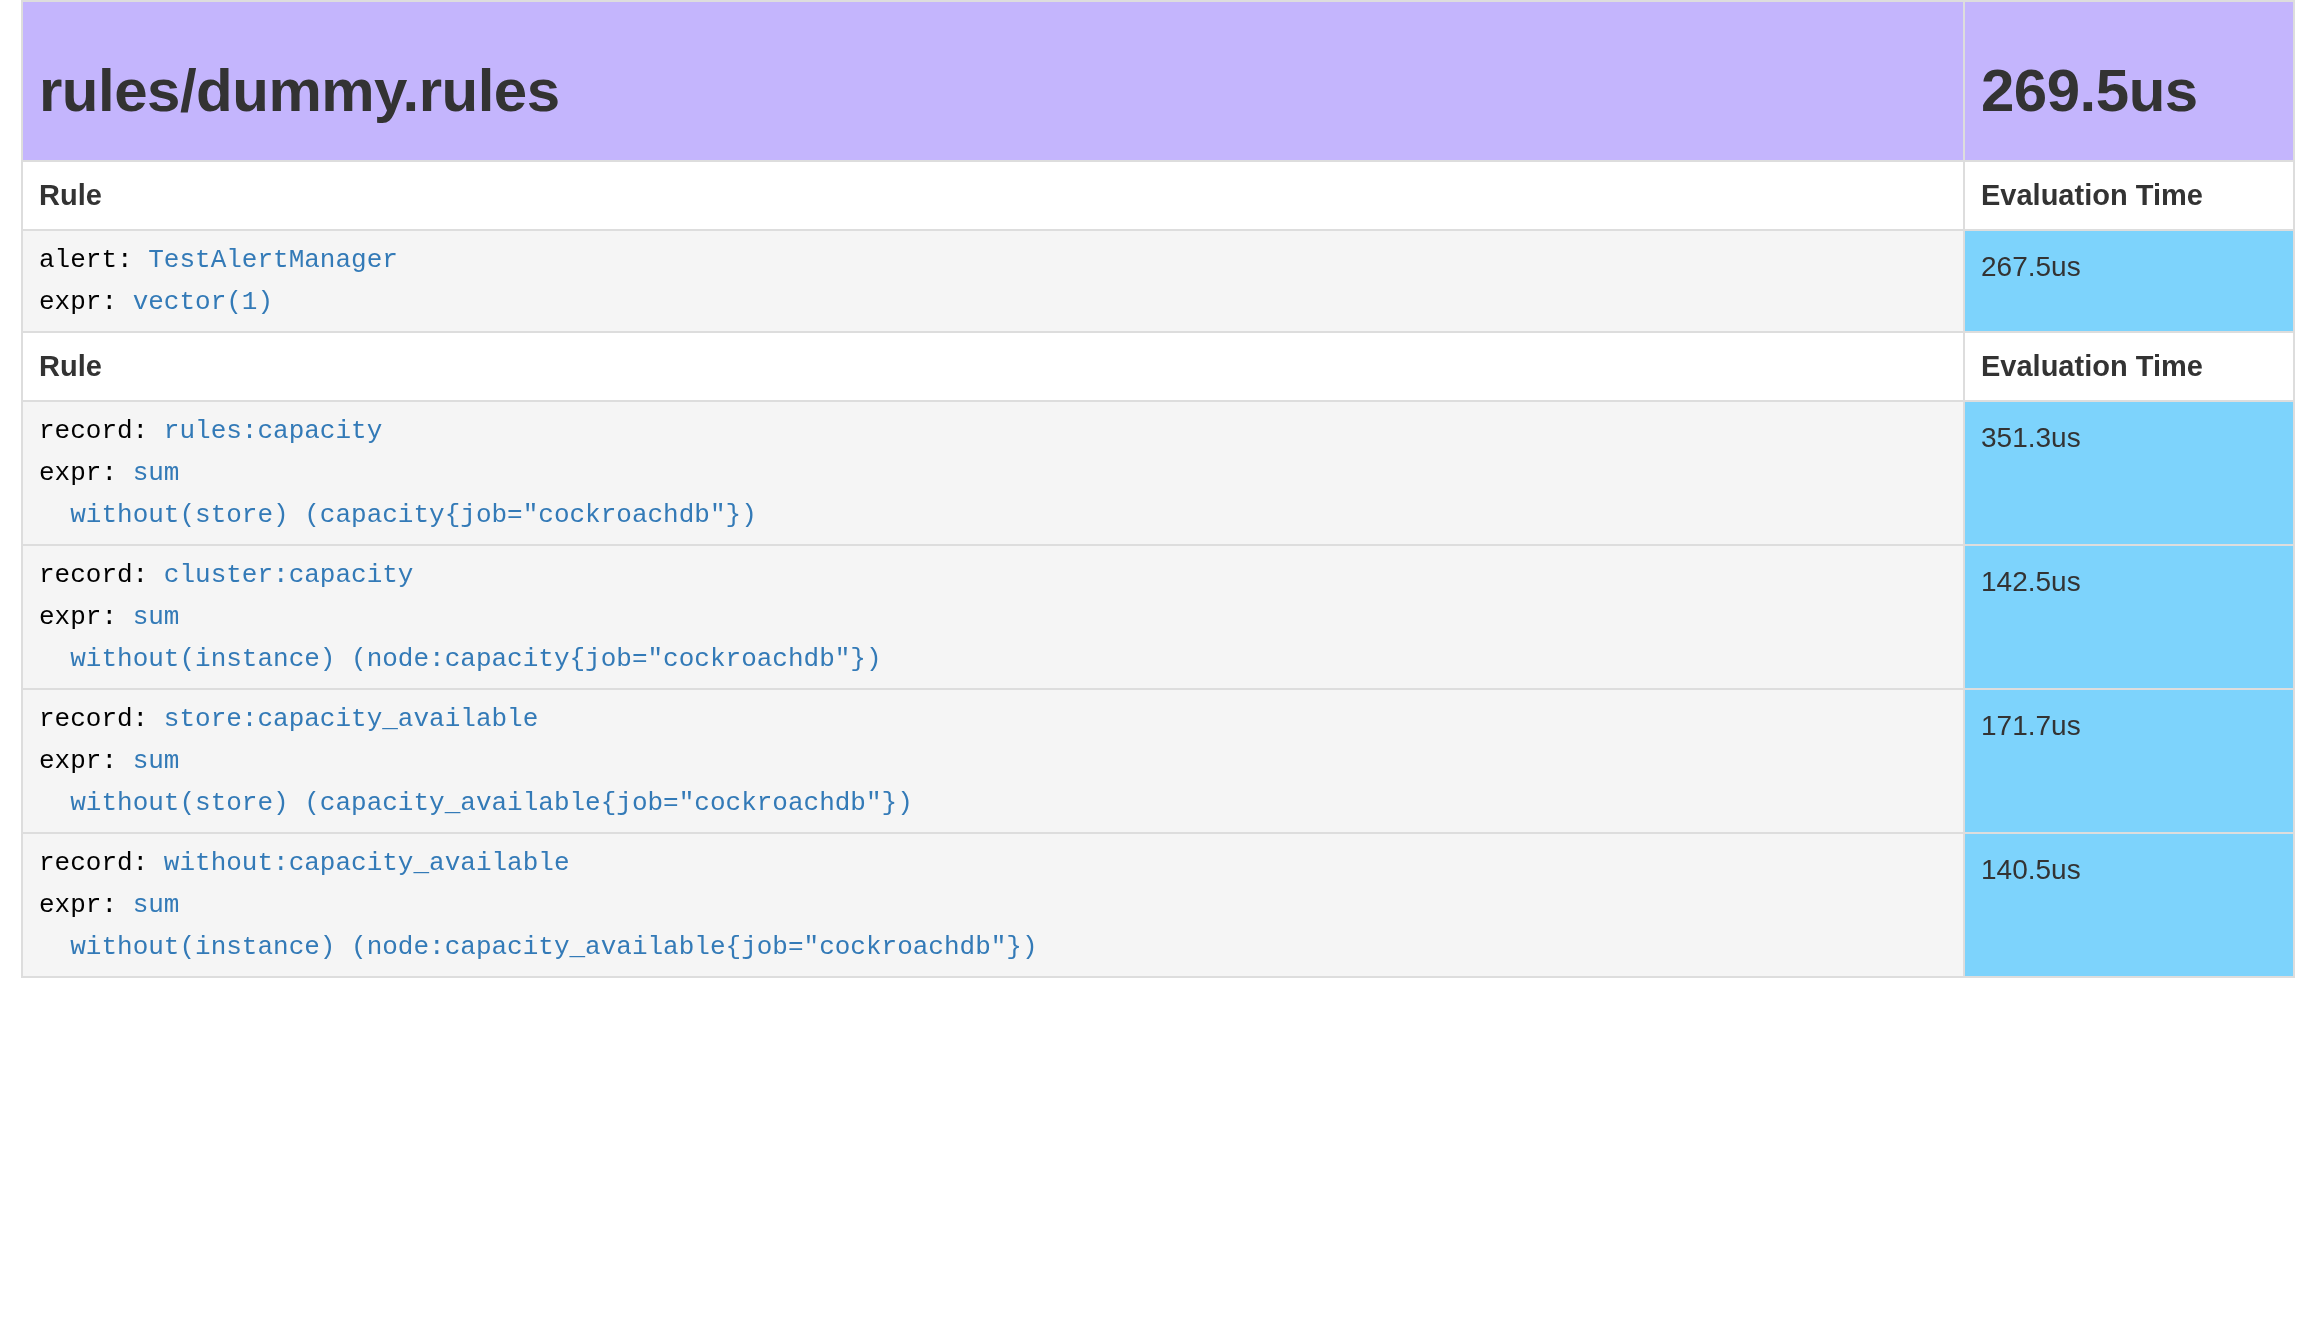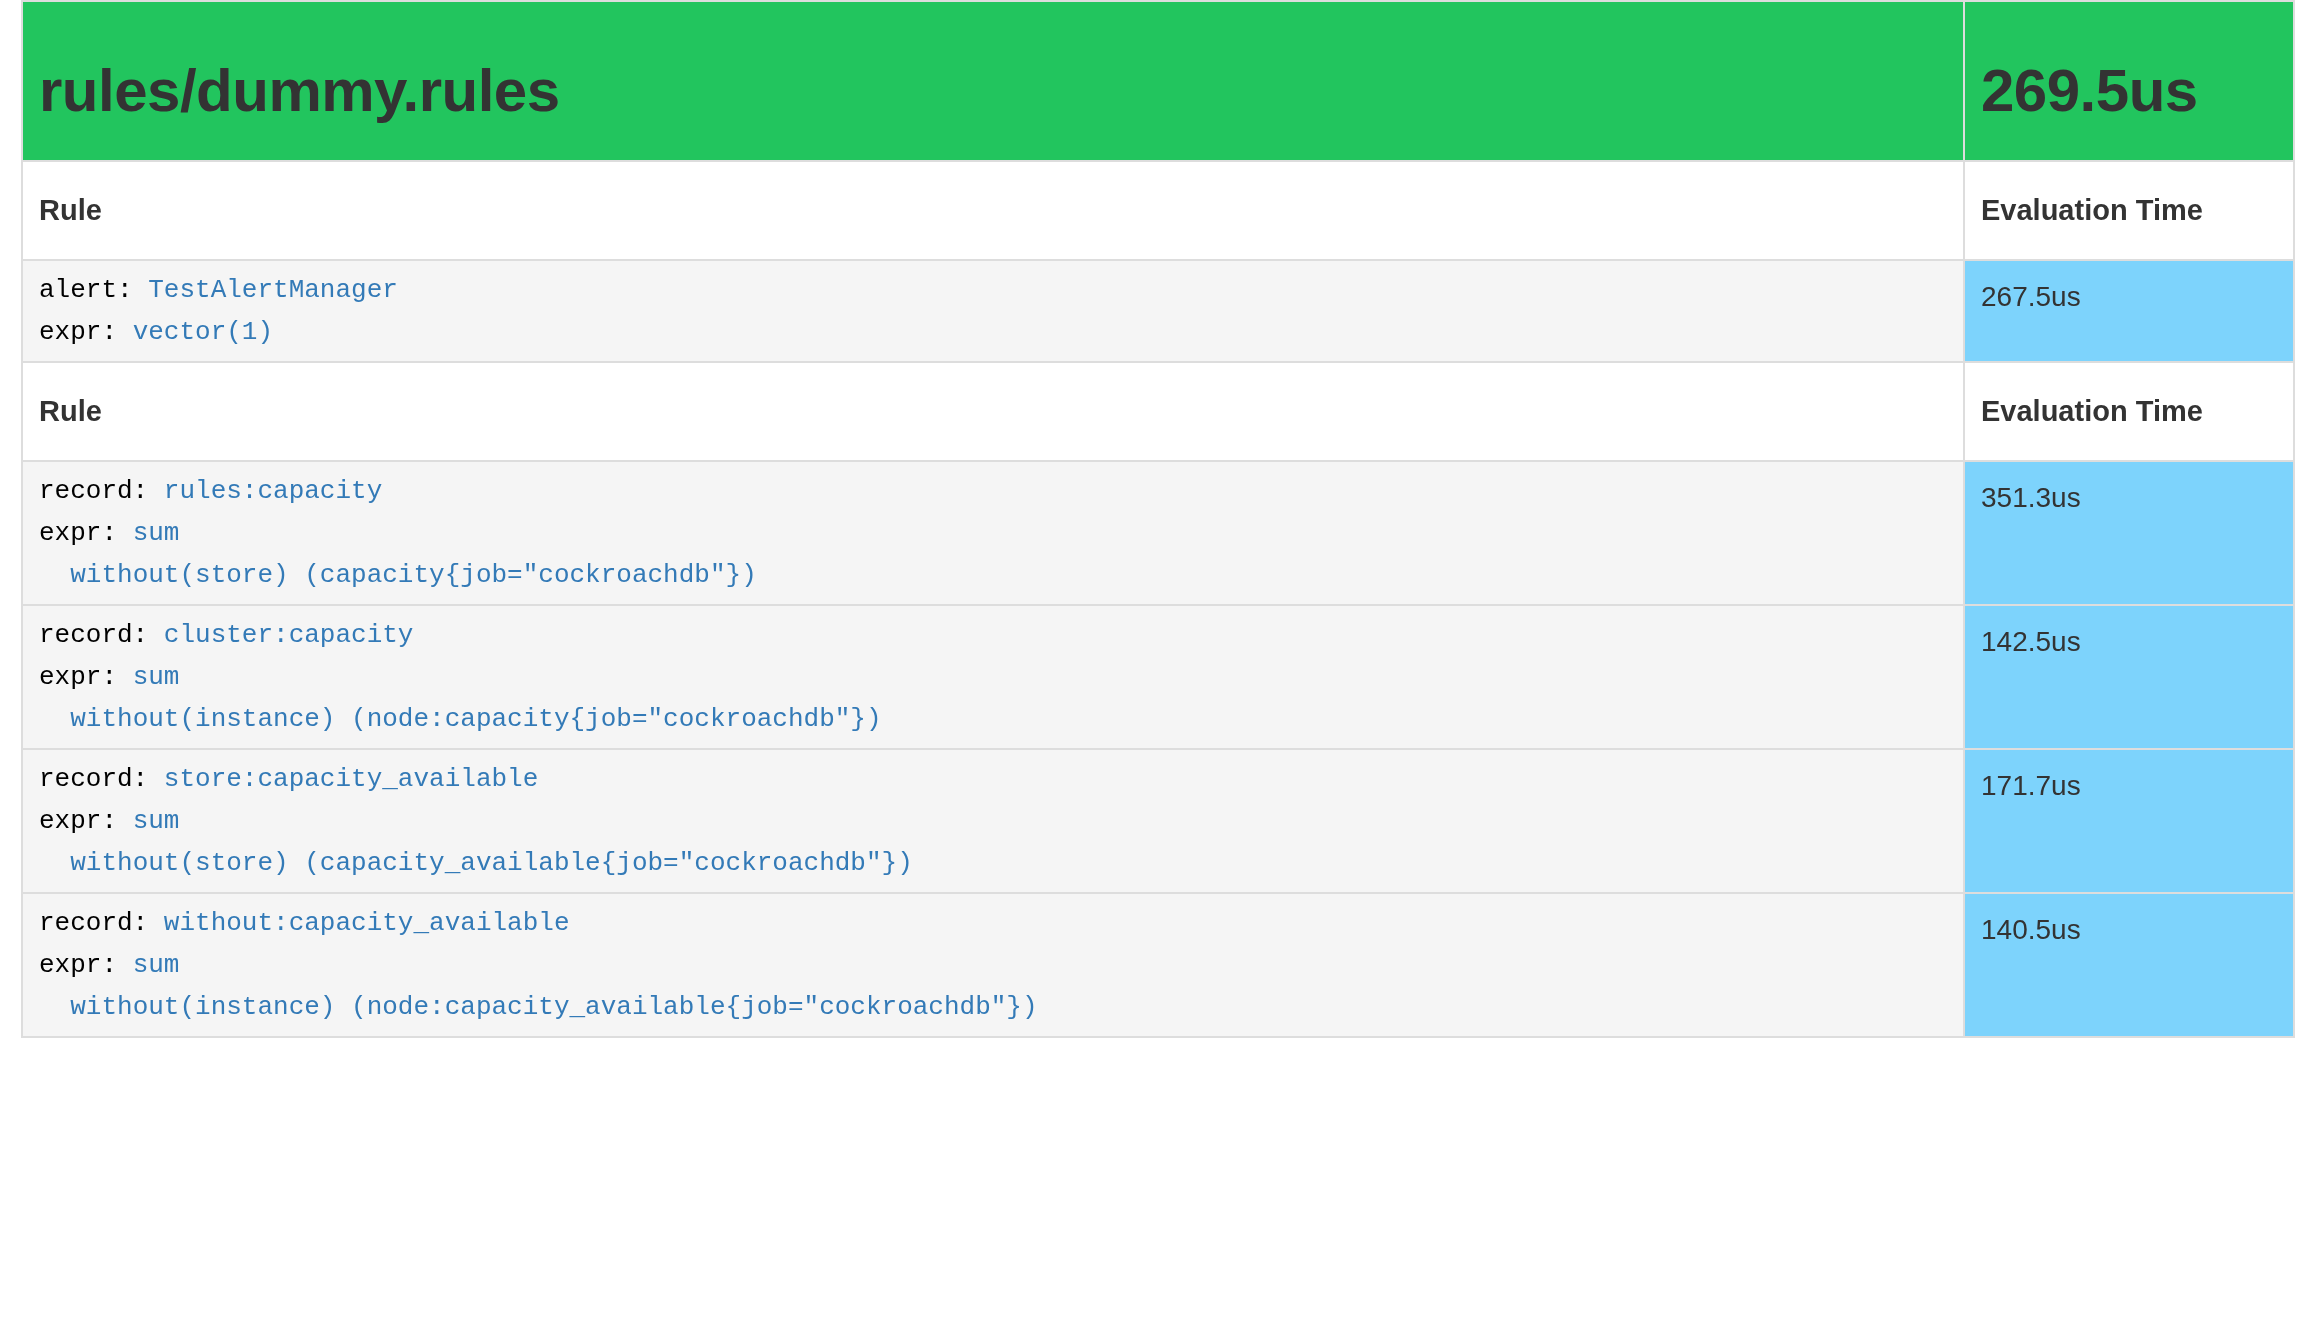--- a/index.html
+++ b/index.html
@@ -23,27 +23,27 @@
   }
   table.rules-table{
     width:100%;border-collapse:collapse;table-layout:fixed;
   }
   table.rules-table td, table.rules-table th{
     border:2px solid var(--border);
     vertical-align:top;
     text-align:left;
   }
   col.time-col{width:330px;}
-  .group-cell{padding:16px;background:#22c55e;}
+  .group-cell{padding:16px;background:#c4b5fd;}
   .group-cell h2{
     font-size:60px;font-weight:bold;color:var(--heading);
     margin:40px 0 20px 0;line-height:1.1;letter-spacing:-0.5px;
   }
   th.col-header{
-    padding:32px 16px;
+    padding:17px 16px;
     font-size:29px;font-weight:bold;color:var(--heading);
     background:#fff;
   }
   td.rule-cell{
     background:var(--rule-bg);
     padding:8px 16px;
     font-family:"Liberation Mono","DejaVu Sans Mono",monospace;
     font-size:26px;line-height:42px;
     color:#000;
     white-space:pre-wrap;

